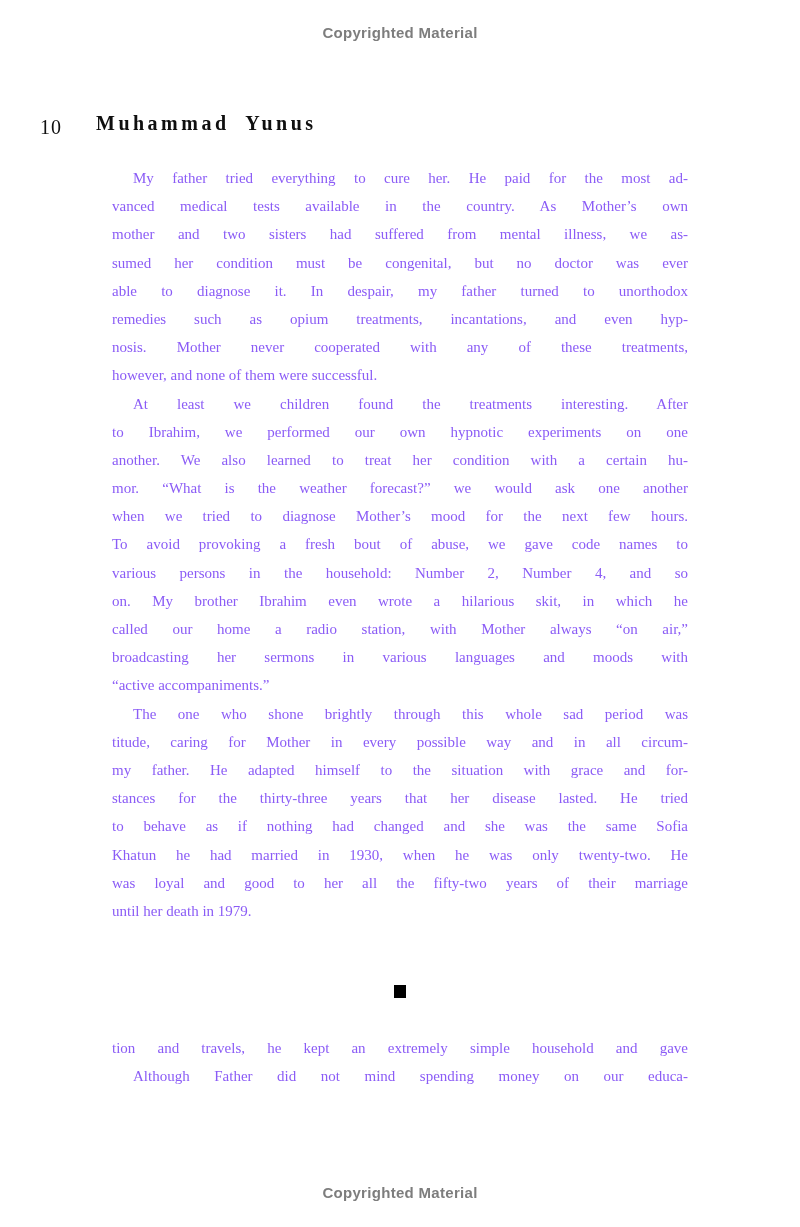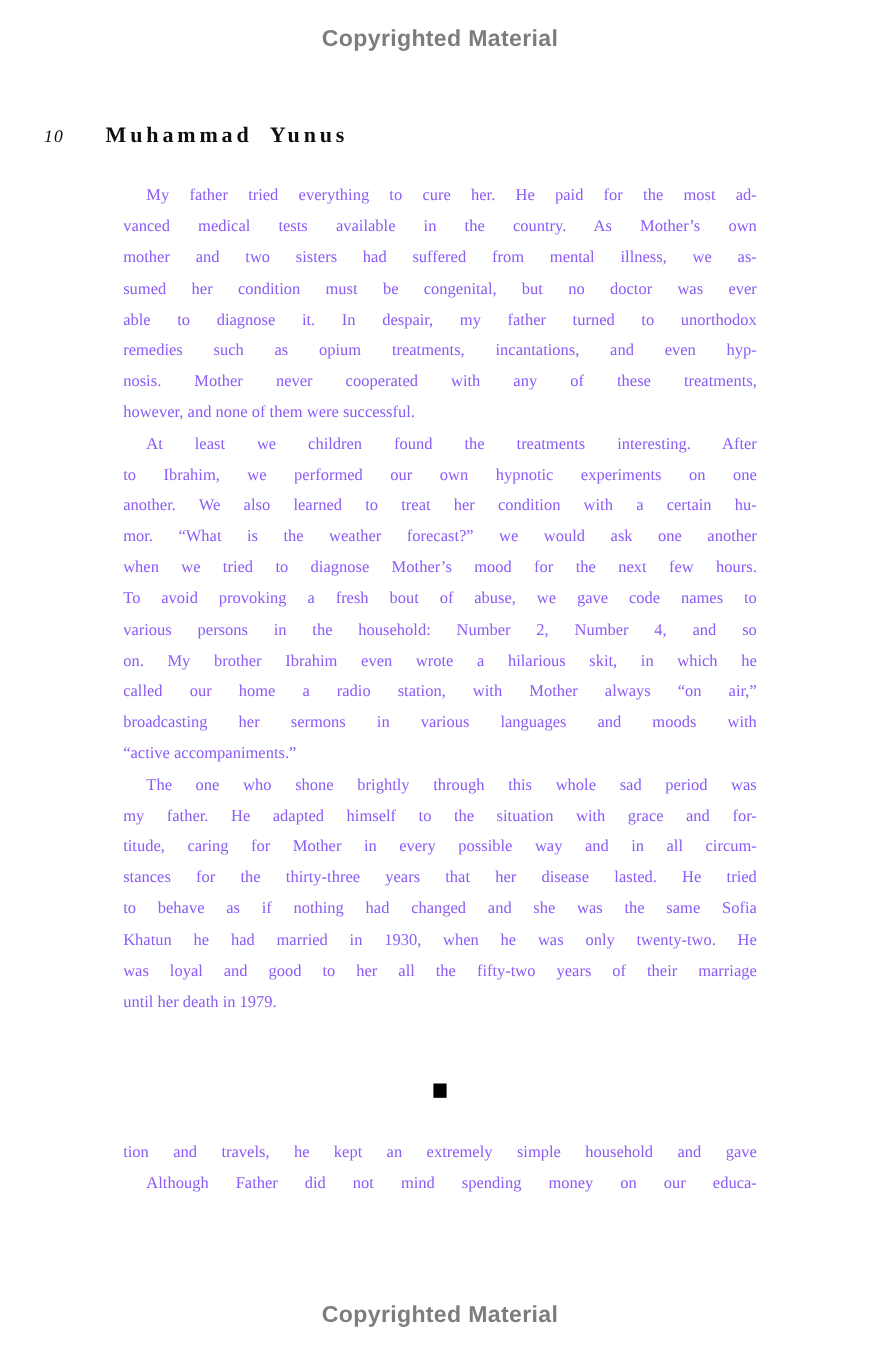--- a/index.html
+++ b/index.html
@@ -10,37 +10,36 @@
     background: #ffffff;
     overflow: hidden;
     font-family: "Liberation Serif", "DejaVu Serif", serif;
   }
   .copyright {
     position: absolute;
     left: 0; right: 0;
     text-align: center;
     font-family: "Liberation Sans", "DejaVu Sans", sans-serif;
     font-weight: bold;
-    font-size: 21px;
+    font-size: 15px;
     letter-spacing: 0.3px;
     color: #7d7d7d;
   }
   .copyright.top { top: 24px; }
   .copyright.bottom { top: 1184px; }
   .page-header {
     position: absolute;
     top: 112px; left: 0; right: 0;
     height: 26px;
     color: #0f0f0f;
   }
   .folio {
     position: absolute;
     left: 40px; top: 4px;
-    font-style: italic;
-    font-size: 16px;
+    font-size: 20px;
     letter-spacing: 1px;
   }
   .running-head {
     position: absolute;
     left: 96px; top: 0;
     font-weight: bold;
     font-size: 20px;
     letter-spacing: 3.5px;
     word-spacing: 8px;
   }
@@ -97,22 +96,22 @@
       <div class="line">another. We also learned to treat her condition with a certain hu-</div>
       <div class="line">mor. “What is the weather forecast?” we would ask one another</div>
       <div class="line">when we tried to diagnose Mother’s mood for the next few hours.</div>
       <div class="line">To avoid provoking a fresh bout of abuse, we gave code names to</div>
       <div class="line">various persons in the household: Number 2, Number 4, and so</div>
       <div class="line">on. My brother Ibrahim even wrote a hilarious skit, in which he</div>
       <div class="line">called our home a radio station, with Mother always “on air,”</div>
       <div class="line">broadcasting her sermons in various languages and moods with</div>
       <div class="line last">“active accompaniments.”</div>
       <div class="line indent">The one who shone brightly through this whole sad period was</div>
+      <div class="line">titude, caring for Mother in every possible way and in all circum-</div>
       <div class="line">my father. He adapted himself to the situation with grace and for-</div>
-      <div class="line">titude, caring for Mother in every possible way and in all circum-</div>
       <div class="line">stances for the thirty-three years that her disease lasted. He tried</div>
       <div class="line">to behave as if nothing had changed and she was the same Sofia</div>
       <div class="line">Khatun he had married in 1930, when he was only twenty-two. He</div>
       <div class="line">was loyal and good to her all the fifty-two years of their marriage</div>
       <div class="line last">until her death in 1979.</div>
     </div>
 
   <div class="section-break"></div>
 
   <div class="body-block" id="body-cont">

